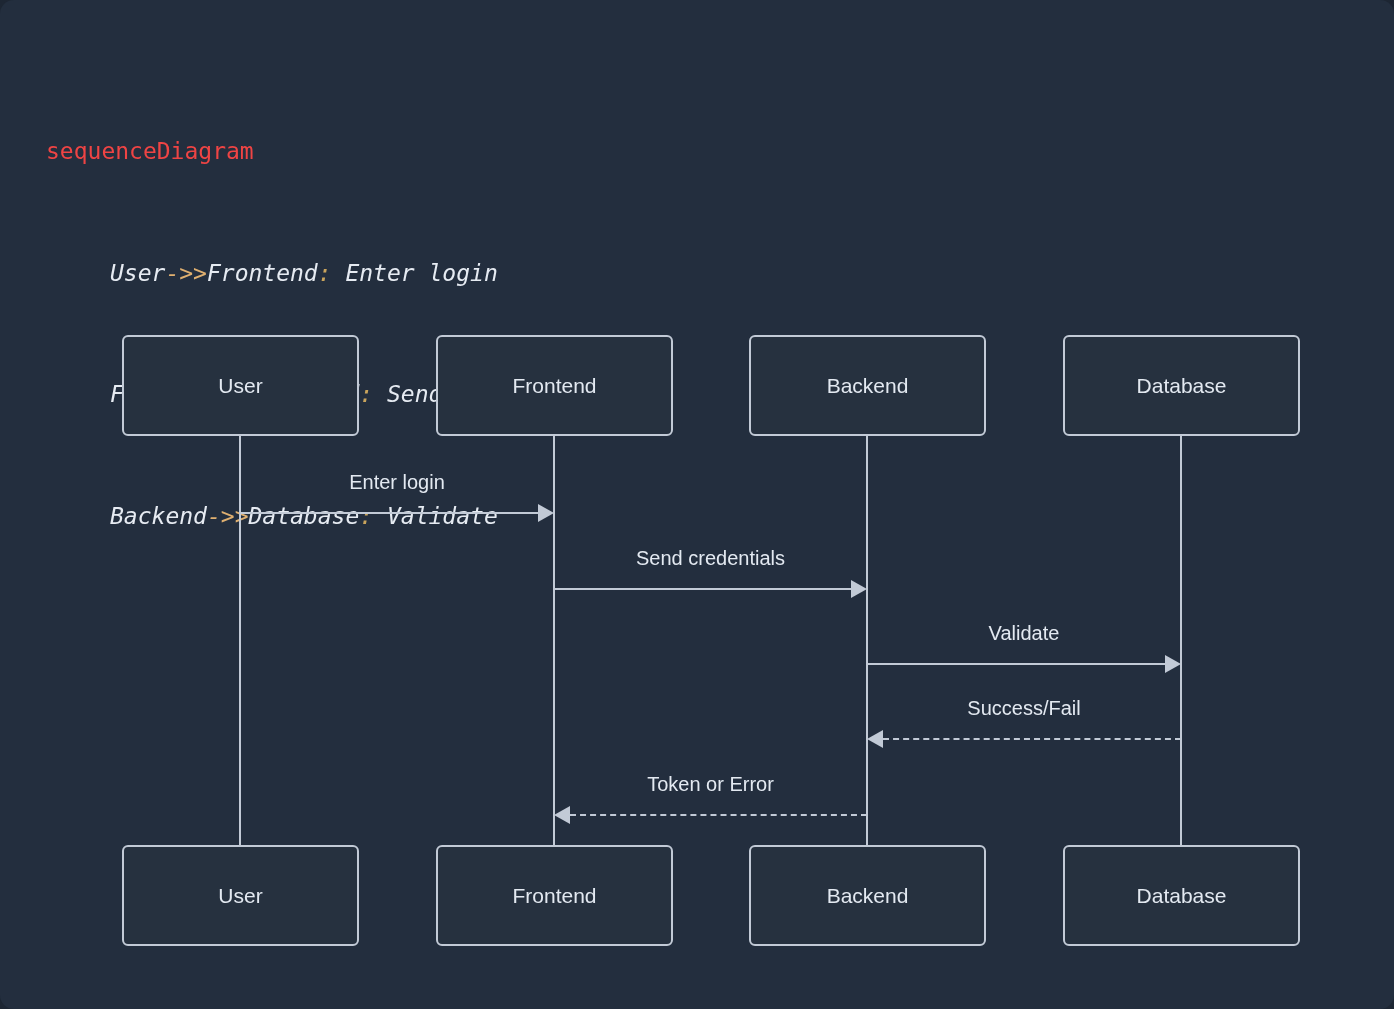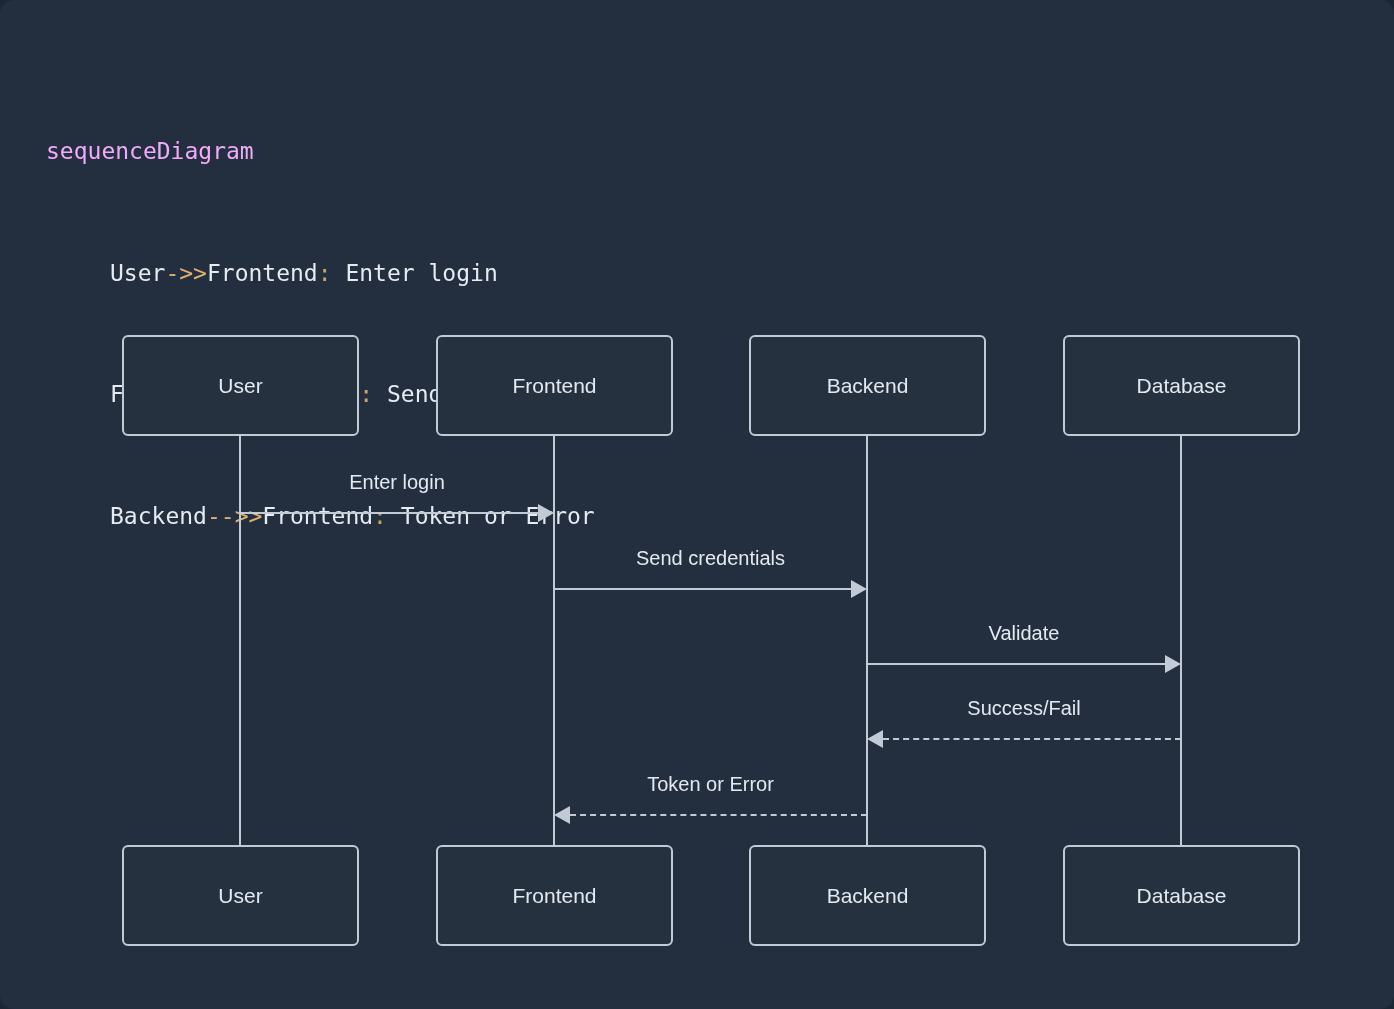--- a/index.html
+++ b/index.html
@@ -26,27 +26,27 @@
   #code {
     position: absolute;
     left: 46px;
     top: 50px;
     font-family: "DejaVu Sans Mono", "Liberation Mono", monospace;
     font-size: 23px;
     line-height: 40.5px;
     white-space: pre;
     letter-spacing: 0px;
   }
-  #code .kw      { color: #f0abfc; }
+  #code .kw      { color: #ef4444; }
   #code .actor   { color: #e6ebf2; }
   #code .arrow   { color: #e0b070; }
   #code .colon   { color: #c9a45c; }
   #code .msg     { color: #e6ebf2; }
   .code-line { display: block; }
-  .code-line.indent { padding-left: 64px; }
+  .code-line.indent { padding-left: 64px; font-style: italic; }
 
   
   #diagram {
     position: absolute;
     left: 0;
     top: 0;
     width: 1394px;
     height: 1009px;
   }
   .actor-box {
@@ -104,21 +104,21 @@
 </style>
 </head>
 <body>
 
 <div id="card">
 
   <div id="code">
     <span class="code-line"><span class="kw">sequenceDiagram</span></span>
     <span class="code-line indent"><span class="actor">User</span><span class="arrow">-&gt;&gt;</span><span class="actor">Frontend</span><span class="colon">:</span><span class="msg"> Enter login</span></span>
     <span class="code-line indent"><span class="actor">Frontend</span><span class="arrow">-&gt;&gt;</span><span class="actor">Backend</span><span class="colon">:</span><span class="msg"> Send credentials</span></span>
-    <span class="code-line indent"><span class="actor">Backend</span><span class="arrow">--&gt;&gt;</span><span class="actor">Frontend</span><span class="colon">:</span><span class="msg"> Token or Error</span></span>
+    <span class="code-line indent"><span class="actor">Backend</span><span class="arrow">-&gt;&gt;</span><span class="actor">Database</span><span class="colon">:</span><span class="msg"> Validate</span></span>
   </div>
 
   <div id="diagram">
       <div class="lifeline" style="left: 239px; top: 436px; height: 409px;"></div>
       <div class="lifeline" style="left: 553px; top: 436px; height: 409px;"></div>
       <div class="lifeline" style="left: 866px; top: 436px; height: 409px;"></div>
       <div class="lifeline" style="left: 1180px; top: 436px; height: 409px;"></div>
       <div class="actor-box" style="left: 122px; top: 335px; width: 237px; height: 101px;">
         <span>User</span>
       </div>

